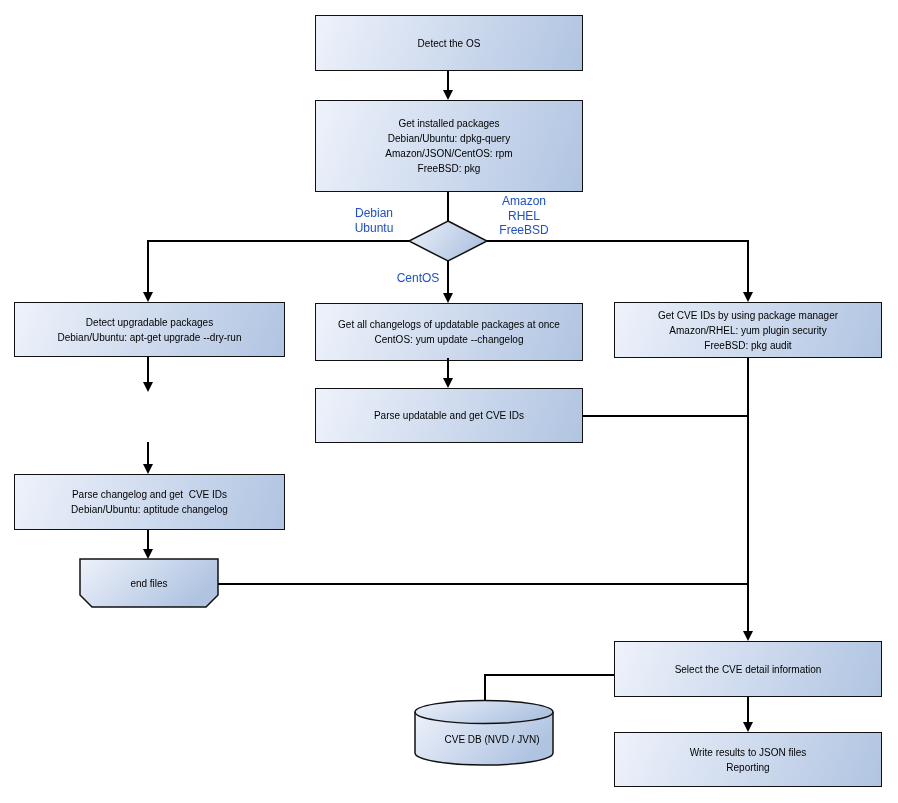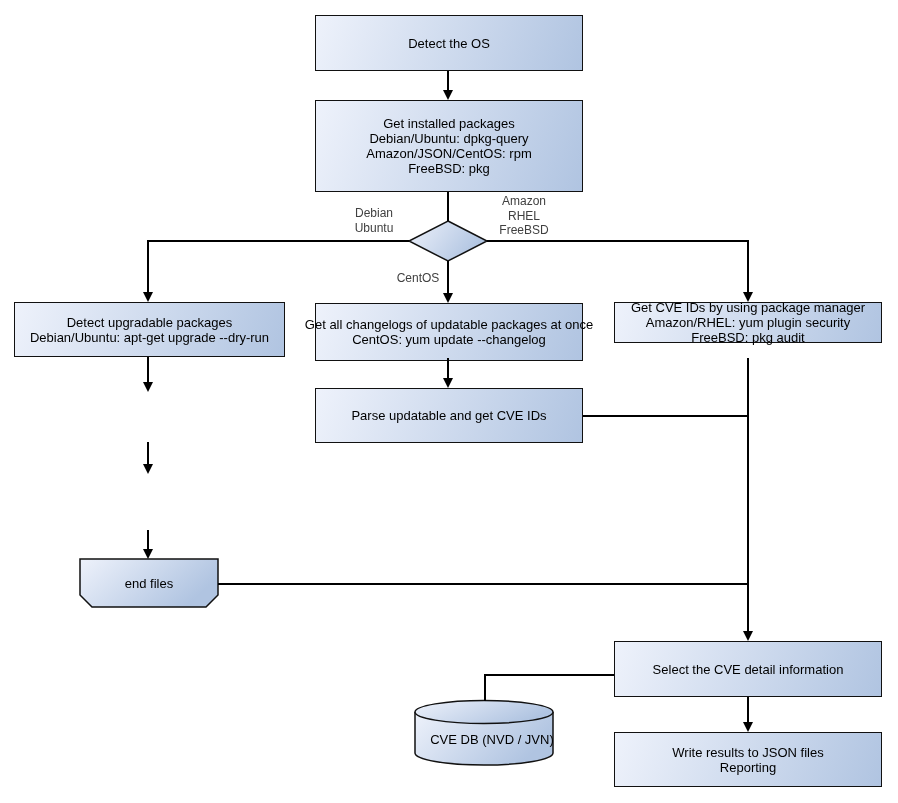--- a/index.html
+++ b/index.html
@@ -18,39 +18,39 @@
     background: linear-gradient(110deg, #eef2fb 0%, #b0c4e1 100%);
     display: flex;
     align-items: center;
     justify-content: center;
   }
   .shape {
     position: absolute;
   }
   .shape svg { display: block; }
   .label {
-    font-size: 13px;
+    font-size: 10px;
     line-height: 15px;
     color: #000000;
     text-align: center;
     white-space: pre;
   }
   .overlay {
     position: absolute;
     inset: 0;
     display: flex;
     align-items: center;
     justify-content: center;
   }
   .edge-label {
     position: absolute;
     width: 80px;
     font-size: 12px;
     line-height: 14.5px;
-    color: #404040;
+    color: #1d4ed8;
     text-align: center;
     white-space: pre;
   }
   .line { position: absolute; background: #000000; }
   .hline { height: 1.5px; }
   .vline { width: 1.5px; }
   .arrow-down {
     position: absolute;
     width: 0; height: 0;
     border-left: 5px solid transparent;
@@ -81,31 +81,35 @@
 Debian/Ubuntu: dpkg-query
 Amazon/JSON/CentOS: rpm
 FreeBSD: pkg</div>
   </div>
 
   <div class="node" style="left:14px;top:302px;width:271px;height:55px">
     <div class="label">Detect upgradable packages
 Debian/Ubuntu: apt-get upgrade --dry-run</div>
   </div>
 
+  <div class="node" style="left:14px;top:474px;width:271px;height:56px">
+    <div class="label">Parse changelog and get  CVE IDs
+Debian/Ubuntu: aptitude changelog</div>
+  </div>
 
   <div class="node" style="left:315px;top:303px;width:268px;height:58px">
     <div class="label">Get all changelogs of updatable packages at once
 CentOS: yum update --changelog</div>
   </div>
 
   <div class="node" style="left:315px;top:388px;width:268px;height:55px">
     <div class="label">Parse updatable and get CVE IDs</div>
   </div>
 
-  <div class="node" style="left:614px;top:302px;width:268px;height:41px">
+  <div class="node" style="left:614px;top:302px;width:268px;height:56px">
     <div class="label">Get CVE IDs by using package manager
 Amazon/RHEL: yum plugin security
 FreeBSD: pkg audit</div>
   </div>
 
   <div class="node" style="left:614px;top:641px;width:268px;height:56px">
     <div class="label">Select the CVE detail information</div>
   </div>
 
   <div class="node" style="left:614px;top:732px;width:268px;height:55px">

